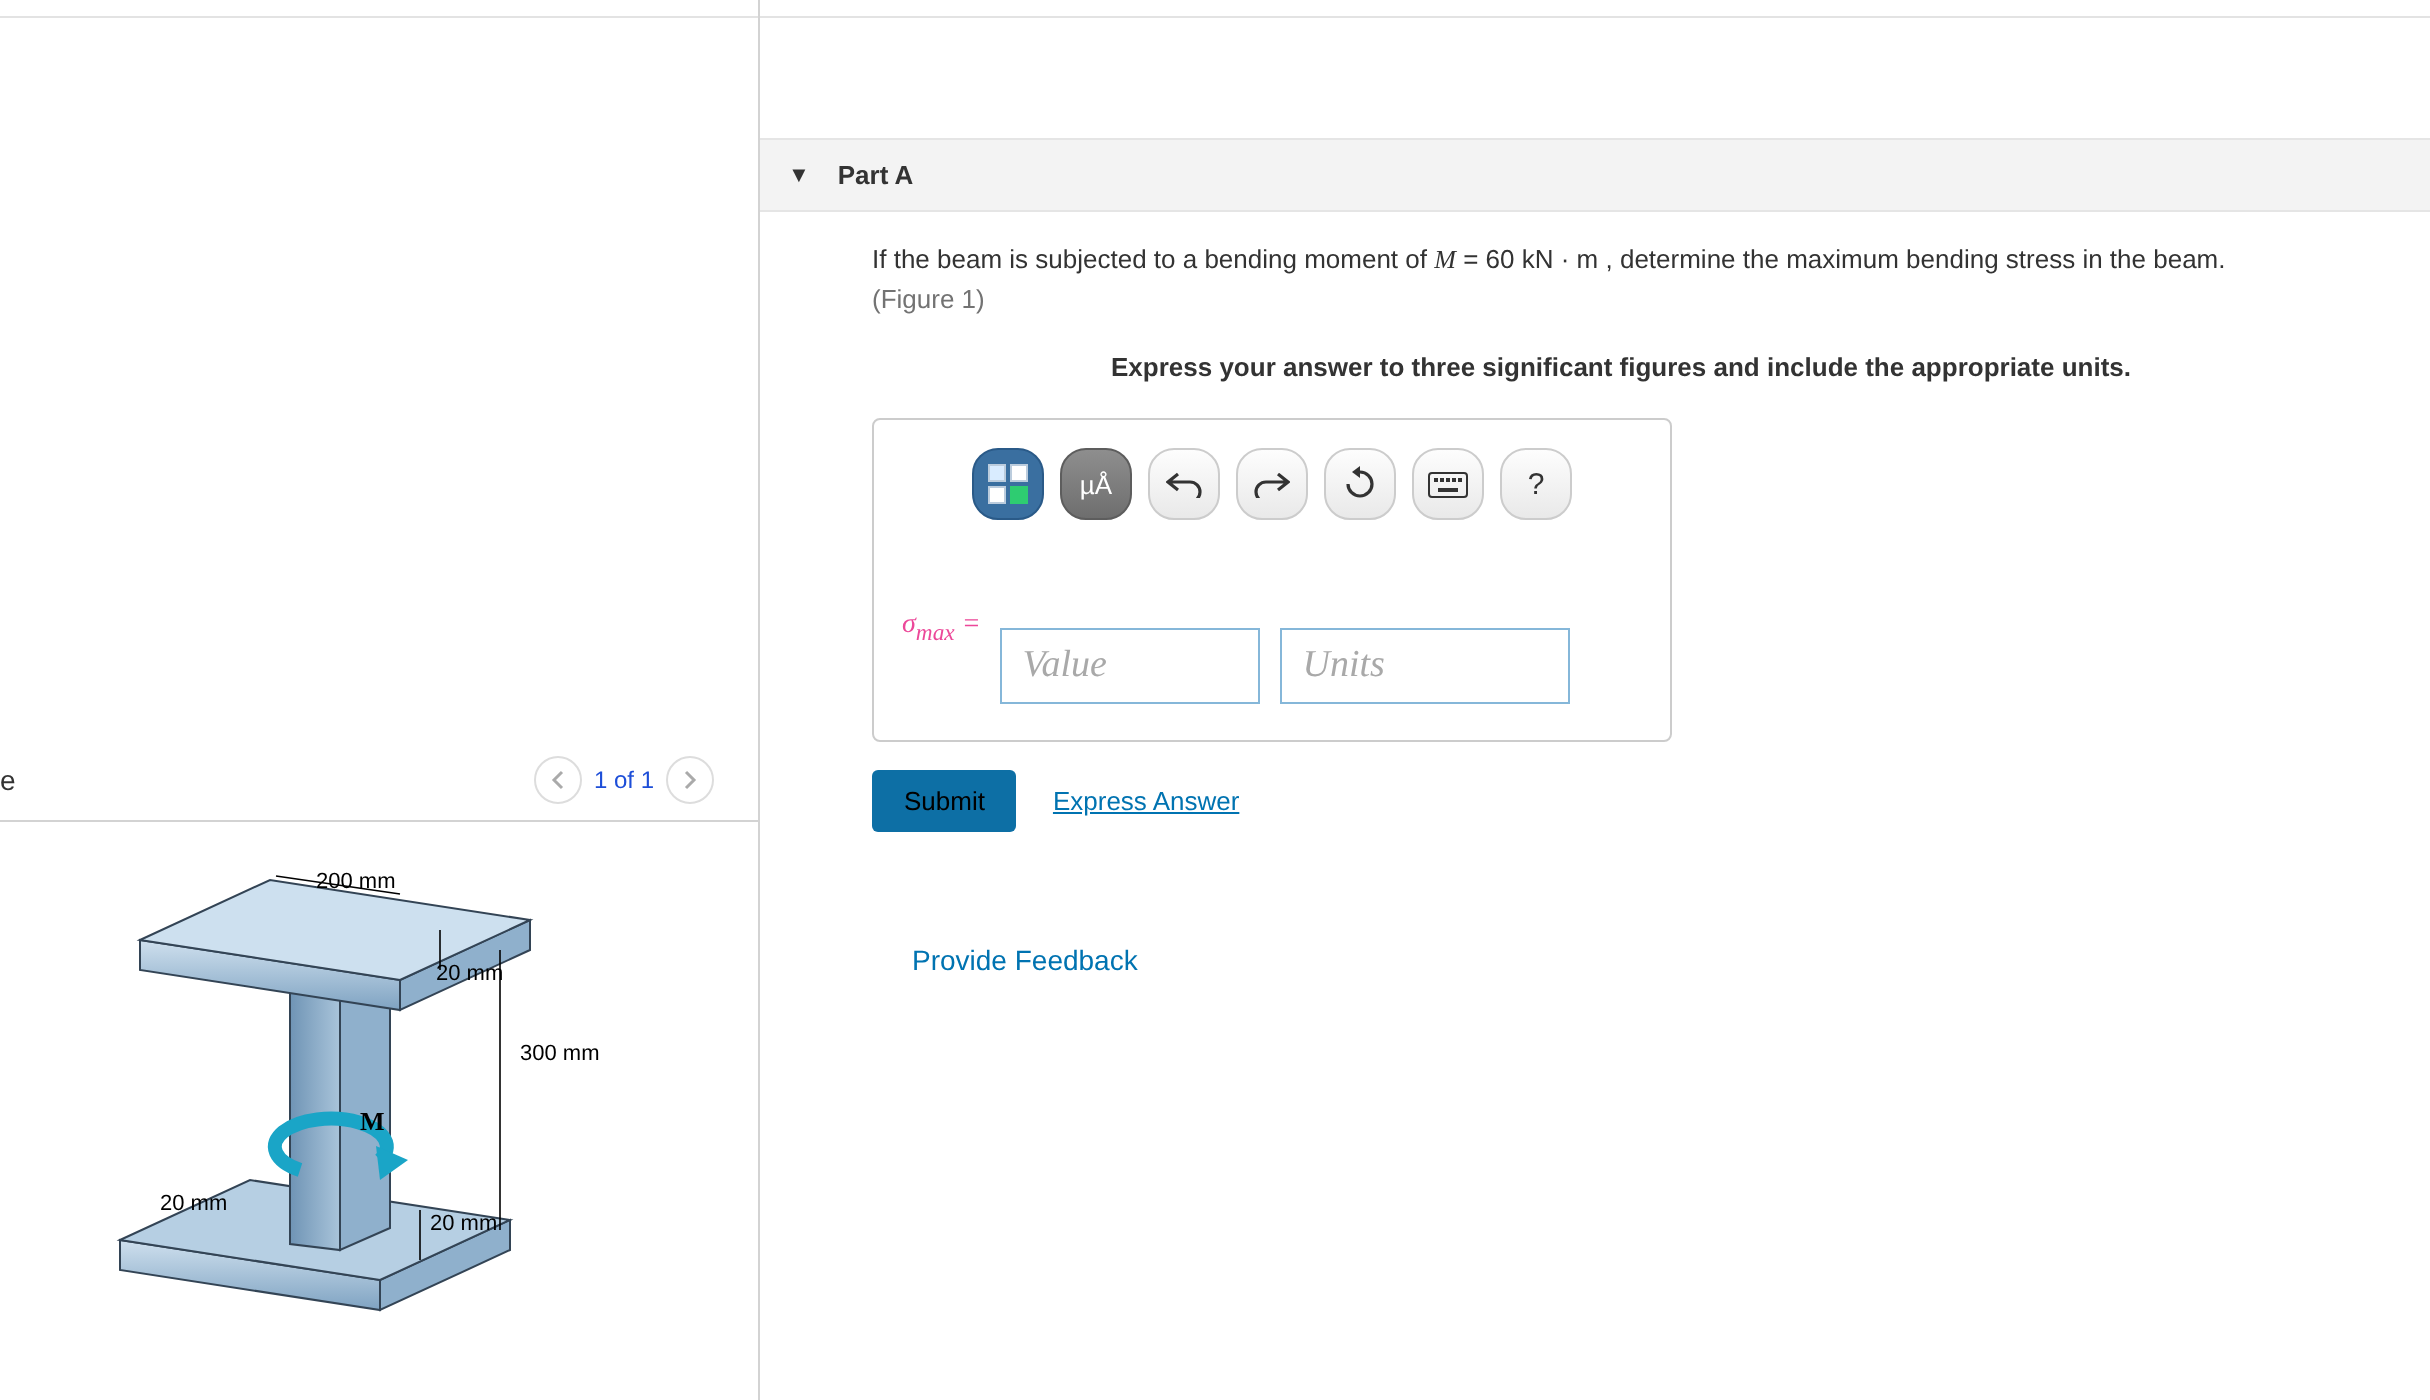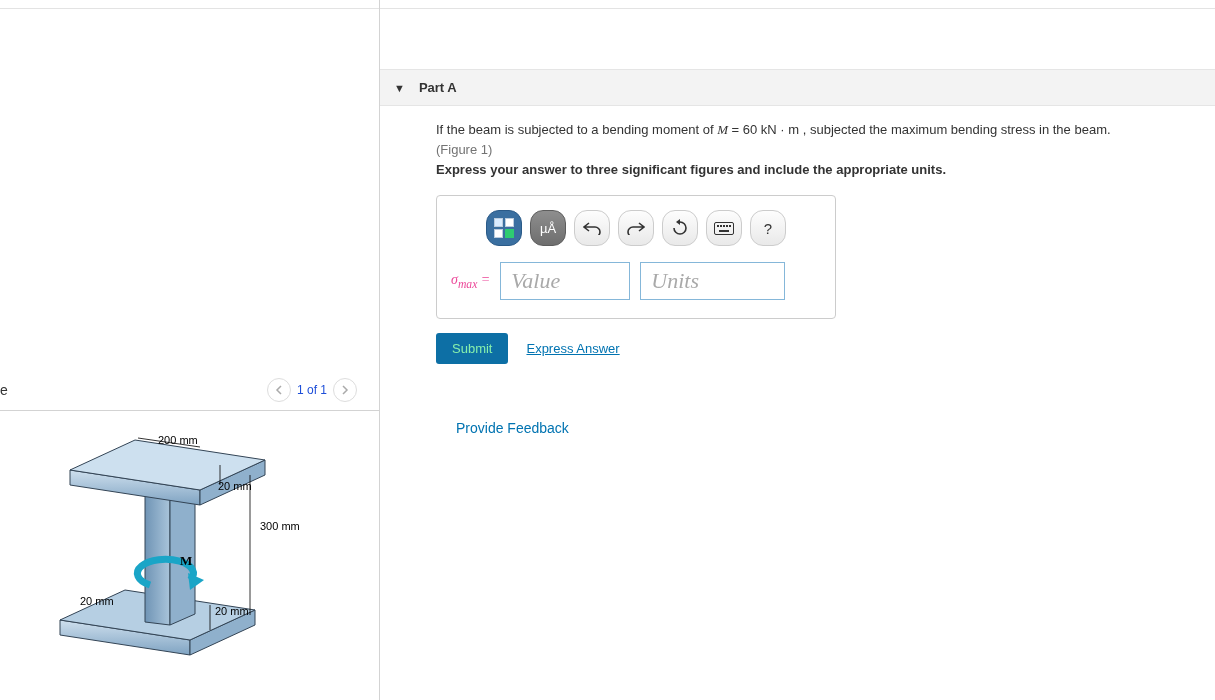--- a/index.html
+++ b/index.html
@@ -100,22 +100,23 @@
     font-size: 13px;
     line-height: 1.5;
     color: #333;
   }
   .figure-link {
     color: #737373;
     cursor: pointer;
   }
   .instruction {
     font-weight: bold;
-    margin-top: 3px;
-    font-size: 13px;
+    margin-top: 17px;
+    font-size: 13px;
+    text-align: center;
   }
   .answer-box {
     border: 1px solid #ccc;
     border-radius: 4px;
     width: 400px;
     margin-top: 18px;
     padding: 14px 14px 18px 14px;
     background: #fff;
   }
   .toolbar {
@@ -159,39 +160,40 @@
     font-size: 14px;
     color: #ec4899;
     white-space: nowrap;
   }
   .value-input, .units-input {
     height: 38px;
     border: 1px solid #85b7d9;
     padding: 18px 10px;
     font-family: "Times New Roman", serif;
     font-style: italic;
-    font-size: 22px;
+    font-size: 19px;
     color: #333;
     background:#fff;
+    margin-top:38px;
   }
   .value-input { width: 130px; }
   .units-input { width: 145px; }
   .value-input::placeholder, .units-input::placeholder {
     color: #a9a9a9;
     font-style: italic;
   }
   .action-row {
     margin-top: 14px;
     display: flex;
     align-items: center;
     gap: 18px;
   }
   .submit-btn {
     background: #0d6fa5;
-    color: #86efac;
+    color: #000000;
     border: none;
     border-radius: 3px;
     padding: 8px 16px;
     font-size: 13px;
     cursor: pointer;
   }
   .request-link {
     color: #0073b1;
     text-decoration: underline;
     font-size: 13px;
@@ -281,21 +283,21 @@
 
   <div class="right-panel">
     <hr class="hr-top">
     <div class="part-header">
       <span class="part-header-caret">▼</span>
       <span class="part-header-title">Part A</span>
     </div>
 
     <div class="question-area">
       <p class="question-text">
-        <span>If the beam is subjected to a bending moment of </span><span class="math-it">M</span><span> = 60  kN · m</span><span> , subjected the maximum bending stress in the beam.</span><br>
+        <span>If the beam is subjected to a bending moment of </span><span class="math-it">M</span><span> = 60  kN · m</span><span> , determine the maximum bending stress in the beam.</span><br>
         <span class="figure-link">(Figure 1)</span>
       </p>
       <p class="instruction">Express your answer to three significant figures and include the appropriate units.</p>
 
       <div class="answer-box">
         <div class="toolbar">
           <div class="tool-btn templates" title="templates">
             <div class="templates-inner">
                 <span></span>
                 <span></span>

